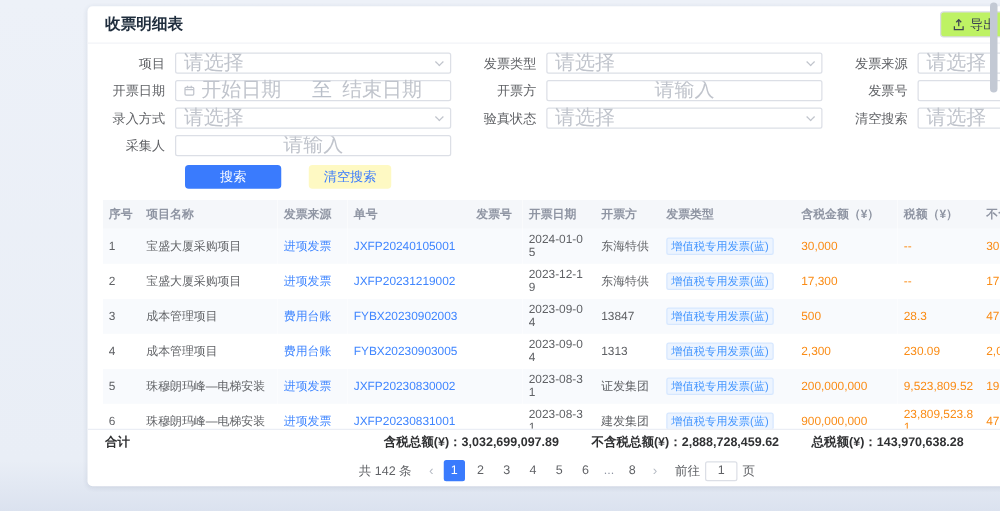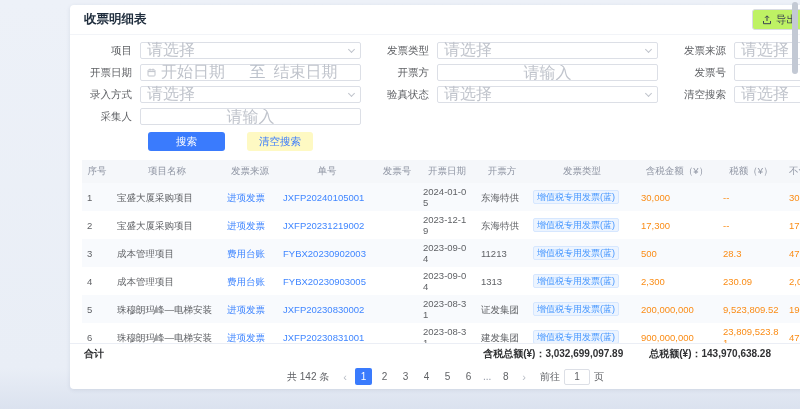--- a/index.html
+++ b/index.html
@@ -40,21 +40,21 @@
   .date-sep { flex: 0 0 auto; padding: 0 8px; color: #b9bfc9; }
   .cal-icon { flex: 0 0 auto; margin-right: 5px; display: flex; }
   .btn-row { margin-top: 7px; padding-left: 64px; display: flex; gap: 22px; }
   .btn-primary { height: 19px; padding: 0 28px; border: none; border-radius: 3px;
     background: #3a7bfd; color: #fff; font-size: 10.5px; cursor: pointer; }
   .btn-light { height: 19px; padding: 0 12px; border: none; border-radius: 3px;
     background: #fef9c3; color: #3a7bfd; font-size: 10.5px; cursor: pointer; }
   
   .table-wrap { flex: 1 1 auto; min-height: 0; overflow: hidden; padding-left: 12px; padding-top: 2px; }
   table { table-layout: fixed; border-collapse: collapse; width: 782px; }
-  thead th { background: #f5f7fa; color: #8f95a3; font-weight: normal; text-align: center;
+  thead th { background: #f5f7fa; color: #8f95a3; font-weight: bold; text-align: left;
     font-size: 9.5px; padding: 5px 5px; white-space: nowrap; overflow: hidden; }
   td { font-size: 9.5px; color: #606266; padding: 3px 5px; line-height: 11px;
     overflow: hidden; vertical-align: middle; word-break: break-all; }
   tbody tr:nth-child(odd) { background: #f8fafd; }
   td.link { color: #4086ff; white-space: nowrap; }
   td.amount { color: #fa8c16; }
   .tag { display: inline-block; background: #ecf4ff; color: #4596ff;
     border: 1px solid #d6e7ff; border-radius: 2px; font-size: 9px;
     padding: 0 3px; line-height: 12px; white-space: nowrap; }
   
@@ -236,21 +236,21 @@
             <td class="amount">--</td>
             <td class="amount">17,300</td>
           </tr>
           <tr>
             <td>3</td>
             <td>成本管理项目</td>
             <td class="link">费用台账</td>
             <td class="link">FYBX20230902003</td>
             <td></td>
             <td>2023-09-04</td>
-            <td>11213</td>
+            <td>13847</td>
             <td><span class="tag">增值税专用发票(蓝)</span></td>
             <td class="amount">500</td>
             <td class="amount">28.3</td>
             <td class="amount">471.7</td>
           </tr>
           <tr>
             <td>4</td>
             <td>成本管理项目</td>
             <td class="link">费用台账</td>
             <td class="link">FYBX20230903005</td>
@@ -289,20 +289,21 @@
             <td class="amount">476,190,476.19</td>
           </tr>
         </tbody>
     </table>
   </div>
 
   <div class="summary">
     <span>合计</span>
     <div class="sum-groups">
       <span class="sum-group"><span>含税总额(¥)：</span><span>3,032,699,097.89</span></span>
+      <span class="sum-group"><span>不含税总额(¥)：</span><span>2,888,728,459.62</span></span>
       <span class="sum-group"><span>总税额(¥)：</span><span>143,970,638.28</span></span>
     </div>
   </div>
 
   <div class="pagination">
     <span class="total-text">共 142 条</span>
     <span class="page-arrow">‹</span>
     <span class="page-list">
         <span class="page-btn active">1</span>
         <span class="page-btn">2</span>

